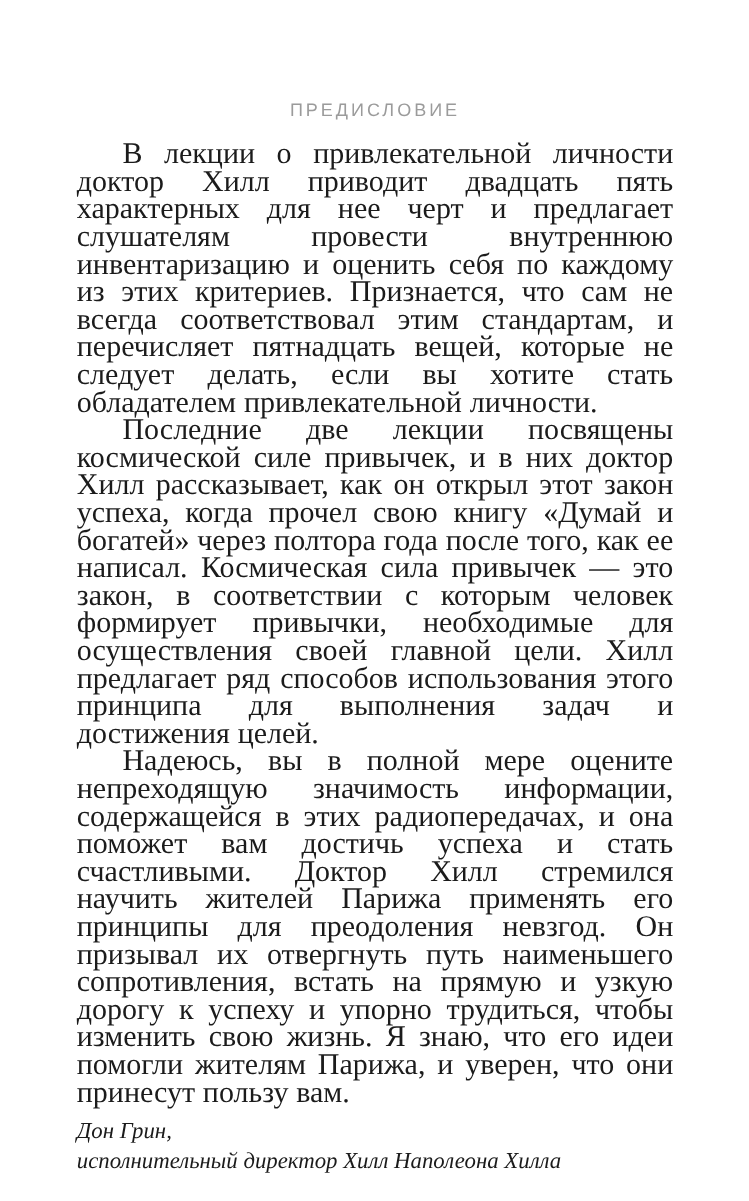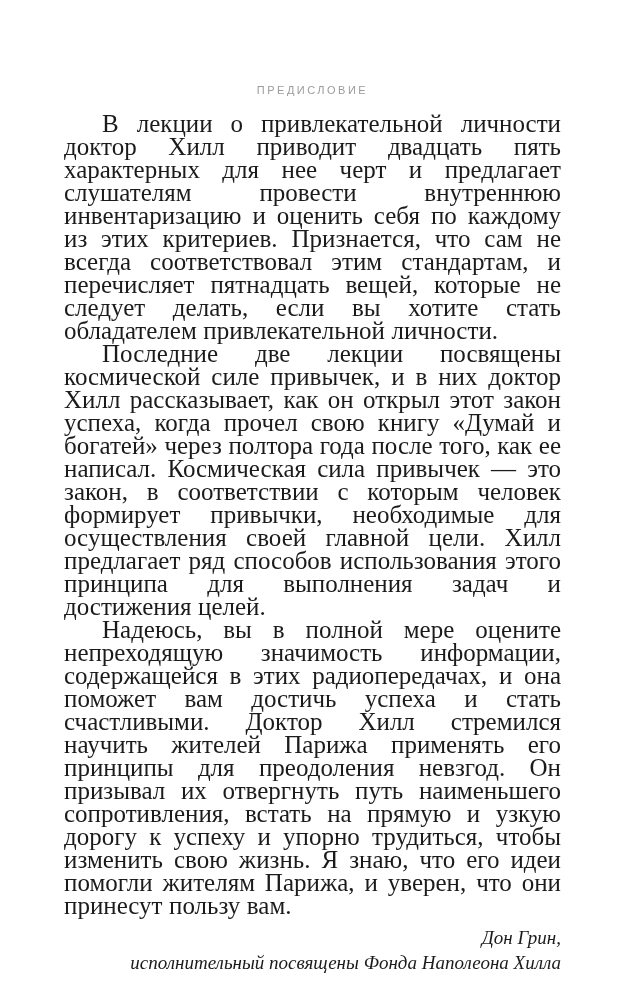--- a/index.html
+++ b/index.html
@@ -16,42 +16,42 @@
   }
   .page {
     box-sizing: border-box;
     width: 624px;
     height: 1001px;
     padding: 84px 63px 0 64px;
     background: #ffffff;
   }
   .chapter-header {
     font-family: "Liberation Sans", "DejaVu Sans", sans-serif;
-    font-size: 11px;
+    font-size: 15px;
     font-weight: 400;
     letter-spacing: 2.5px;
     color: #9b9b9b;
     text-align: center;
     text-transform: uppercase;
     margin: 0 0 16px 0;
   }
   .body-text p {
     margin: 0;
     padding: 0;
     font-size: 25px;
     line-height: 23px;
     text-align: justify;
     text-indent: 38px;
     hyphens: auto;
     -webkit-hyphens: auto;
     word-spacing: 0.01em;
   }
   .signature {
     margin-top: 8px;
-    text-align: right;
+    text-align: left;
     font-style: italic;
     font-size: 19px;
     line-height: 25px;
     color: #1b1b1b;
   }
   .signature .sig-line {
     display: block;
   }
 </style>
 </head>
@@ -62,16 +62,16 @@
   <div class="chapter-header">ПРЕДИСЛОВИЕ</div>
 
   <div class="body-text">
     <p>В лекции о привлекательной личности доктор Хилл приводит двадцать пять характерных для нее черт и предлагает слушателям провести внутреннюю инвентаризацию и оценить себя по каждому из этих критериев. Признается, что сам не всегда соответствовал этим стандартам, и перечисляет пятнадцать вещей, которые не следует делать, если вы хотите стать обладателем привлекательной личности.</p>
     <p>Последние две лекции посвящены космической силе привычек, и в них доктор Хилл рассказывает, как он открыл этот закон успеха, когда прочел свою книгу «Думай и богатей» через полтора года после того, как ее написал. Космическая сила привычек — это закон, в соответствии с которым человек формирует привычки, необходимые для осуществления своей главной цели. Хилл предлагает ряд способов использования этого принципа для выполнения задач и достижения целей.</p>
     <p>Надеюсь, вы в полной мере оцените непреходящую значимость информации, содержащейся в этих радиопередачах, и она поможет вам достичь успеха и стать счастливыми. Доктор Хилл стремился научить жителей Парижа применять его принципы для преодоления невзгод. Он призывал их отвергнуть путь наименьшего сопротивления, встать на прямую и узкую дорогу к успеху и упорно трудиться, чтобы изменить свою жизнь. Я знаю, что его идеи помогли жителям Парижа, и уверен, что они принесут пользу вам.</p>
   </div>
 
   <div class="signature">
     <span class="sig-line">Дон Грин,</span>
-    <span class="sig-line">исполнительный посвящены Фонда Наполеона Хилла</span>
+    <span class="sig-line">исполнительный директор Хилл Наполеона Хилла</span>
   </div>
 
 </div>
 
 </body></html>

